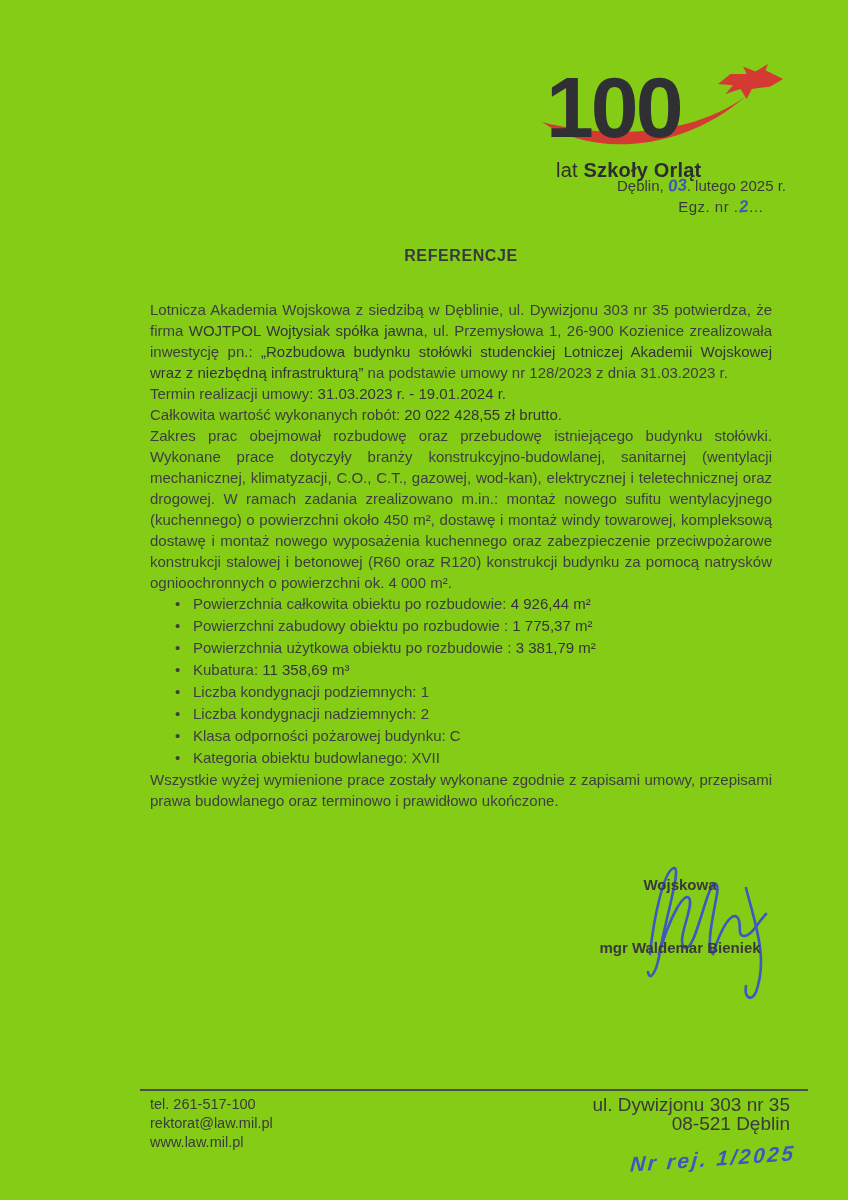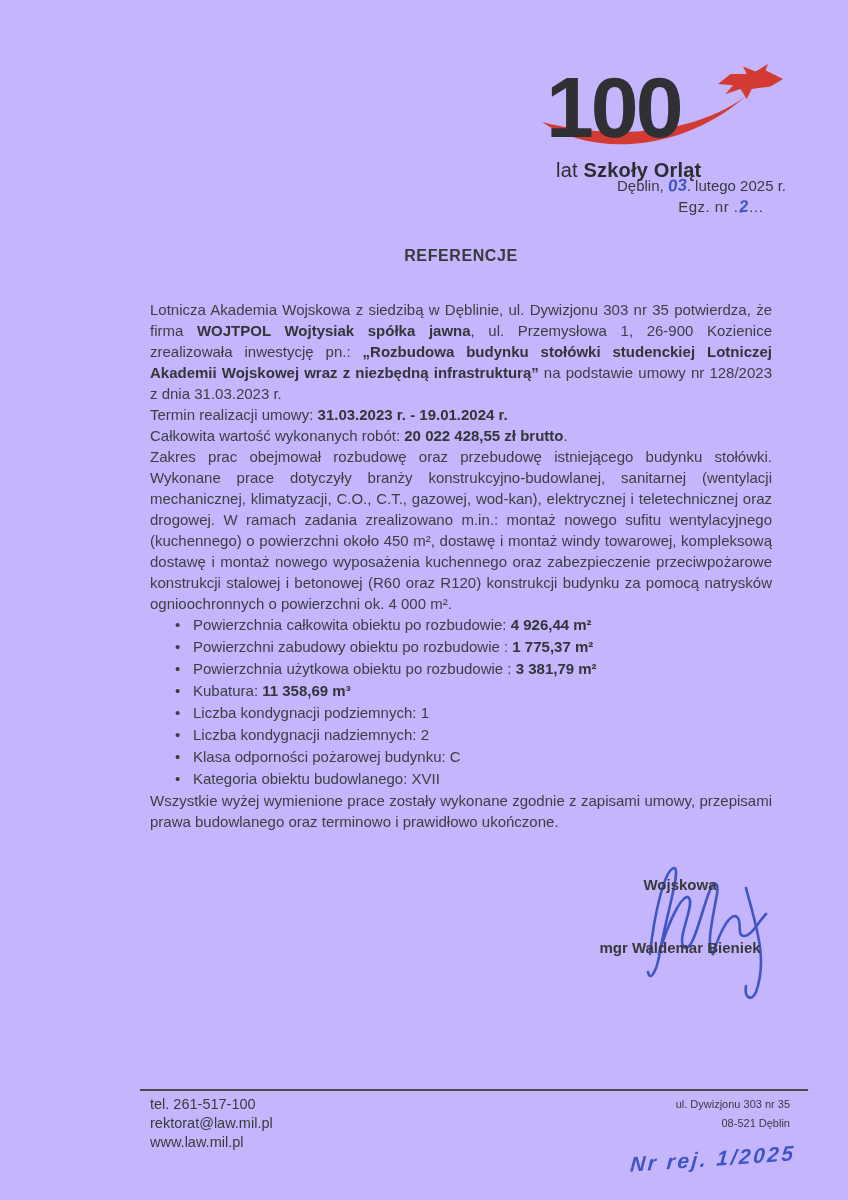--- a/index.html
+++ b/index.html
@@ -1,51 +1,51 @@
 <!DOCTYPE html>
 <html><head>
 <meta charset="utf-8">
 <style>
   html,body{margin:0;padding:0;background:#e8e8e8;}
-  .page{position:relative;width:848px;height:1200px;background:#c4b5fd;margin:0 auto;
+  .page{position:relative;width:848px;height:1200px;background:#84cc16;margin:0 auto;
         font-family:"Liberation Sans",sans-serif;color:#3e3e41;overflow:hidden;}
 
   
   .logo-svg{position:absolute;left:540px;top:58px;}
   .tagline{position:absolute;left:556px;top:159px;font-size:20px;color:#2d2d31;letter-spacing:.2px;}
   .tagline .bold{font-weight:bold;}
   .dateline{position:absolute;top:176px;right:62px;font-size:15px;color:#3a3a3d;}
   .copyline{position:absolute;top:197px;right:84px;font-size:15px;color:#3a3a3d;letter-spacing:.5px;}
 
   .pen{color:#3f55c4;font-style:italic;font-weight:600;display:inline-block;transform:rotate(-5deg);}
   .pen-day{font-size:17px;}
   .pen-no{font-size:17px;}
 
   
   .main{position:absolute;left:150px;top:247px;width:622px;}
   .doc-title{margin:0 0 34px 0;text-align:center;font-size:16px;font-weight:bold;
              letter-spacing:.6px;color:#39393c;}
   .main p{margin:0;font-size:15px;line-height:21px;text-align:justify;}
   .main p.indent{text-indent:37px;text-align:left;}
-  .b{font-weight:bold;color:#353538;}
+  .b{font-weight:normal;color:#353538;}
   ul.specs{margin:0;padding:0;list-style:none;}
   ul.specs li{position:relative;font-size:15px;line-height:22px;padding-left:43px;text-align:left;}
   ul.specs li .marker{position:absolute;left:25px;top:0;}
 
   
   .sig-block{position:absolute;left:575px;top:876px;width:210px;text-align:center;
              font-size:15px;font-weight:bold;color:#39393c;}
   .sig-block .sig-name{margin-top:46px;white-space:nowrap;}
   .sig-scribble{position:absolute;left:598px;top:854px;pointer-events:none;}
 
   
   .contact{position:absolute;left:150px;top:1001px;font-size:15px;line-height:18.6px;color:#3a3a3d;}
   .divider{position:absolute;left:140px;top:1089px;width:668px;height:2px;background:#4b4b4e;}
   .footer-left{position:absolute;left:150px;top:1095px;font-size:14.5px;line-height:19px;color:#3a3a3d;}
-  .footer-right{position:absolute;right:58px;top:1095px;font-size:11px;line-height:19px;
+  .footer-right{position:absolute;right:58px;top:1095px;font-size:19px;line-height:19px;
                 text-align:right;color:#3a3a3d;}
   .hand-note{position:absolute;left:630px;top:1147px;font-size:21px;color:#3f55c4;
              transform:rotate(-4deg) skewX(-8deg);letter-spacing:2.5px;font-style:italic;font-weight:600;}
 </style>
 </head>
 <body>
 
 <div class="page">
 
   <svg class="logo-svg" width="250" height="100" viewBox="0 0 250 100">

